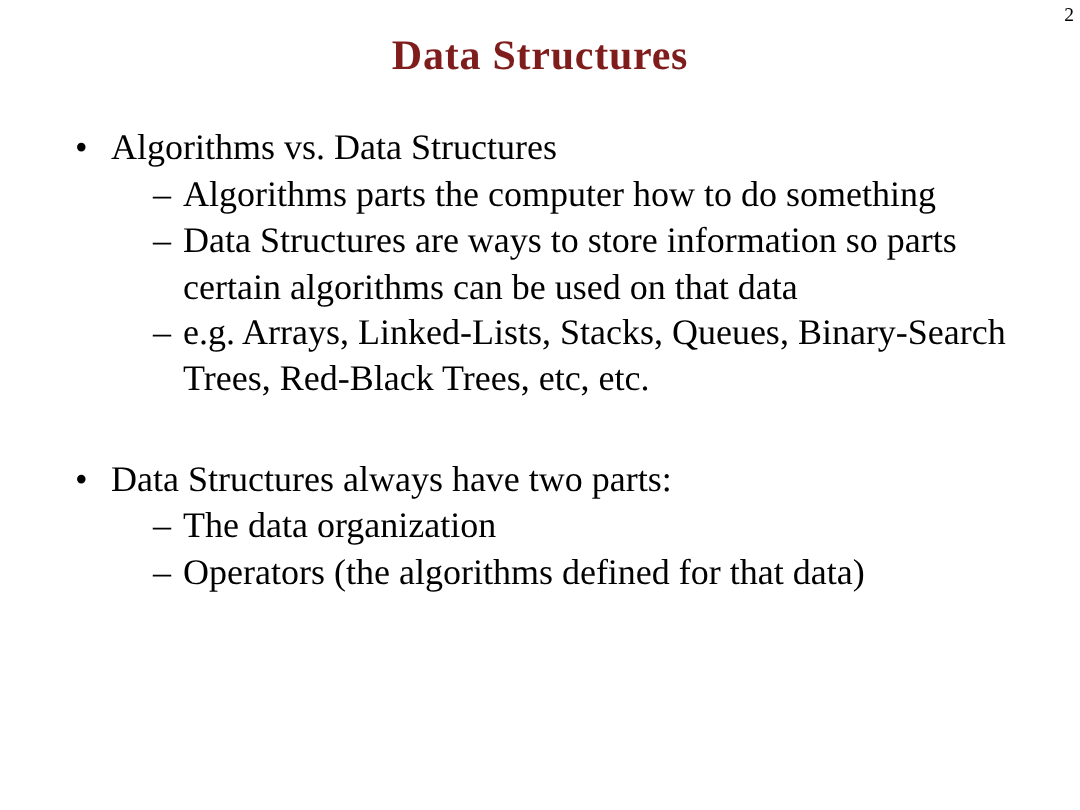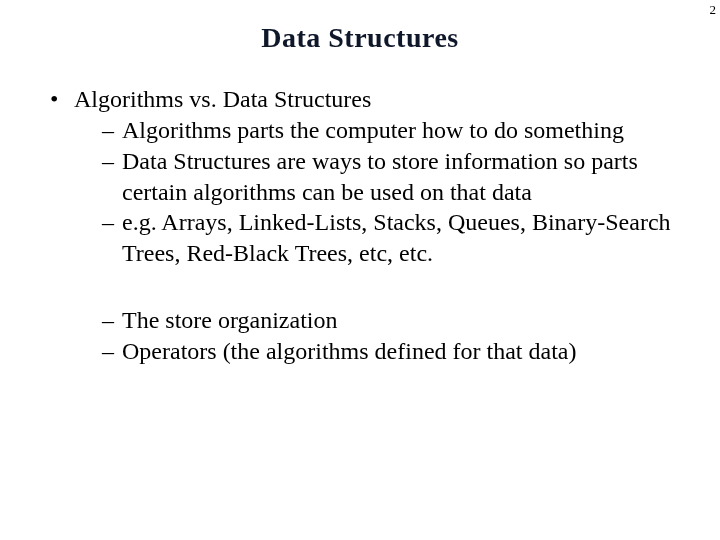--- a/index.html
+++ b/index.html
@@ -17,21 +17,21 @@
     }
     .page-number {
       position: absolute;
       top: 2px;
       right: 4px;
       font-size: 13px;
       color: #000;
     }
     .title {
       text-align: center;
-      color: #0f172a;
+      color: #7f1d1d;
       font-weight: bold;
       font-size: 28px;
       margin-top: 22px;
       margin-bottom: 30px;
       letter-spacing: 0.5px;
     }
     .content {
       padding-left: 50px;
       padding-right: 30px;
     }
@@ -88,24 +88,27 @@
       <span class="text">Data Structures are ways to store information so parts certain algorithms can be used on that data</span>
     </div>
     <div class="sub-item">
       <span class="dash">–</span>
       <span class="text">e.g. Arrays, Linked-Lists, Stacks, Queues, Binary-Search Trees, Red-Black Trees, etc, etc.</span>
     </div>
   </div>
 
   <div class="section-gap"></div>
 
+  <div class="bullet-item">
+    <span class="bullet">•</span><span>Data Structures always have two parts:</span>
+  </div>
   <div class="sub-list">
     <div class="sub-item">
       <span class="dash">–</span>
-      <span class="text">The store organization</span>
+      <span class="text">The data organization</span>
     </div>
     <div class="sub-item">
       <span class="dash">–</span>
       <span class="text">Operators (the algorithms defined for that data)</span>
     </div>
   </div>
 
 </div>
 
 </body></html>

